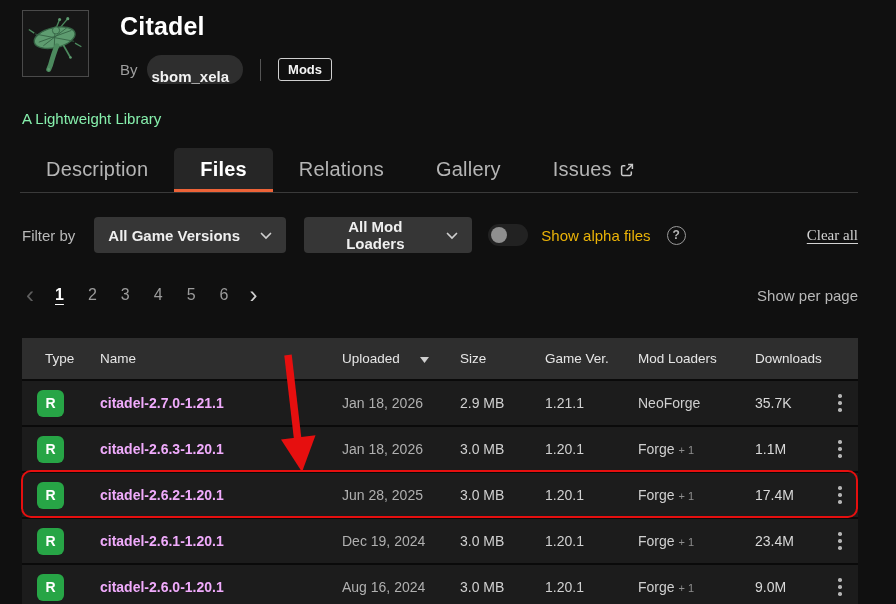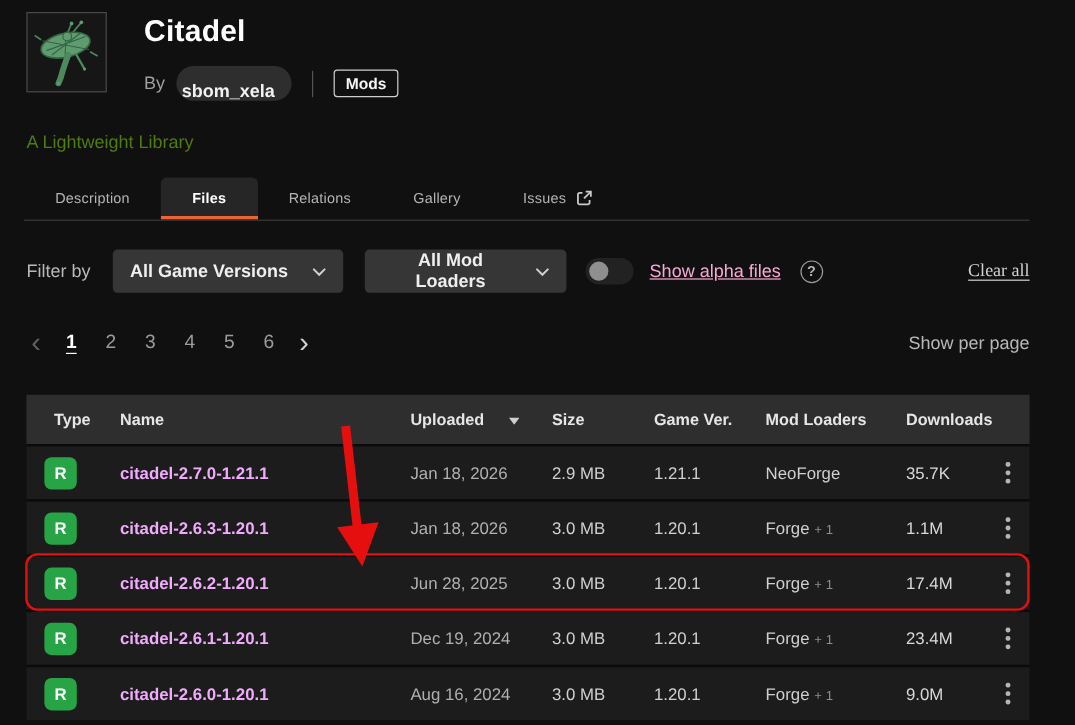--- a/index.html
+++ b/index.html
@@ -27,26 +27,26 @@
     display:flex; align-items:center; gap:9px; background:#2e2e2e;
     border-radius:15px; padding:4px 14px 4px 5px; height:29px; cursor:pointer;flex-direction:column;
   }
   .author-pill .name { color:#f2f2f2; font-size:15px; font-weight:600; }
   .avatar { width:21px; height:21px; border-radius:50%; overflow:hidden; display:block; }
   .vdiv { width:1px; height:22px; background:#555; margin:0 17px; }
   .mods-badge {
     border:1px solid #cfcfcf; border-radius:3px; color:#f5f5f5;
     font-size:13px; font-weight:700; padding:3px 9px; cursor:pointer;
   }
-  .subtitle { margin-top:26px; color:#4d7c0f; font-size:15px; }
+  .subtitle { margin-top:26px; color:#86efac; font-size:15px; }
 
   
   .tabs { display:flex; margin-top:21px; margin-left:-2px; border-bottom:1px solid #3a3a3a; }
   .tab {
-    padding:10px 26px 11px; font-size:12px; color:#b5b5b5; cursor:pointer;
+    padding:10px 26px 11px; font-size:20px; color:#b5b5b5; cursor:pointer;
     display:flex; align-items:center; gap:8px; letter-spacing:.2px;
   }
   .tab.active {
     background:#262626; color:#ffffff; font-weight:600;
     border-radius:5px 5px 0 0;
     box-shadow: inset 0 -3px 0 var(--accent_orange, #ed6338);
   }
   .ext-icon { display:inline-flex; color:#c9c9c9; }
 
   
@@ -62,21 +62,21 @@
   .dd-game { width:192px; margin-right:18px; }
   .dd-loader { width:168px; }
   .toggle {
     width:40px; height:22px; background:#222222; border-radius:11px;
     margin-left:16px; position:relative; cursor:pointer; flex:0 0 auto;
   }
   .toggle .knob {
     position:absolute; left:3px; top:3px; width:16px; height:16px;
     border-radius:50%; background:#8f8f8f;
   }
-  .toggle-label { color:#f9a8d4; font-size:15px; margin-left:13px;text-decoration:underline; }
+  .toggle-label { color:#eab308; font-size:15px; margin-left:13px; }
   .help {
     width:19px; height:19px; border:1.5px solid #9a9a9a; border-radius:50%;
     color:#b5b5b5; font-size:12px; display:flex; align-items:center; justify-content:center;
     margin-left:16px; cursor:pointer; font-weight:600;
   }
   .clear-all {
     margin-left:auto; color:#d2d2d2; font-size:15px; text-decoration:underline;
     text-underline-offset:3px; cursor:pointer;font-family:Liberation Serif, serif;
   }
 
@@ -91,21 +91,21 @@
   .perpage-label { color:#b8b8b8; font-size:15px; }
   .dd-perpage { width:73px; height:34px; }
 
   
   .table { margin-top:26px; }
   .grid {
     display:grid;
     grid-template-columns:78px 242px 118px 85px 93px 117px 67px 36px;
     align-items:center;
   }
-  .thead { background:#2e2e2e; height:41px; font-size:13.5px; font-weight:700; color:#e6e6e6; }
+  .thead { background:#2e2e2e; height:41px; font-size:13.5px; font-weight:400; color:#e6e6e6; }
   .thead .cell { cursor:pointer; }
   .thead .cell:first-child { padding-left:23px; }
   .th-uploaded { display:flex; align-items:center; gap:20px; }
   .trow { background:#1c1c1c; height:46px; border-top:2px solid #0a0a0a; position:relative; font-size:14px; }
   .col-type { padding-left:15px; }
   .rbadge {
     width:27px; height:27px; border-radius:6px; background:var(--badge_green, #27a546);
     color:#ffffff; font-weight:700; font-size:14px;
     display:flex; align-items:center; justify-content:center;
   }

